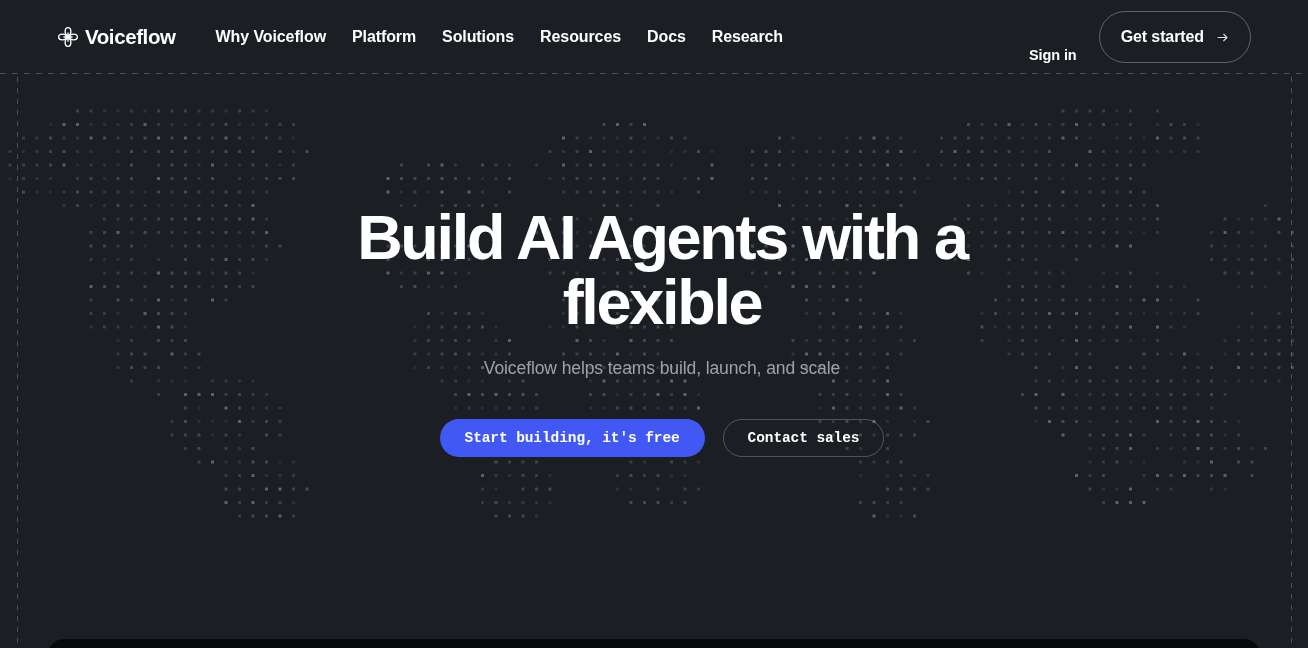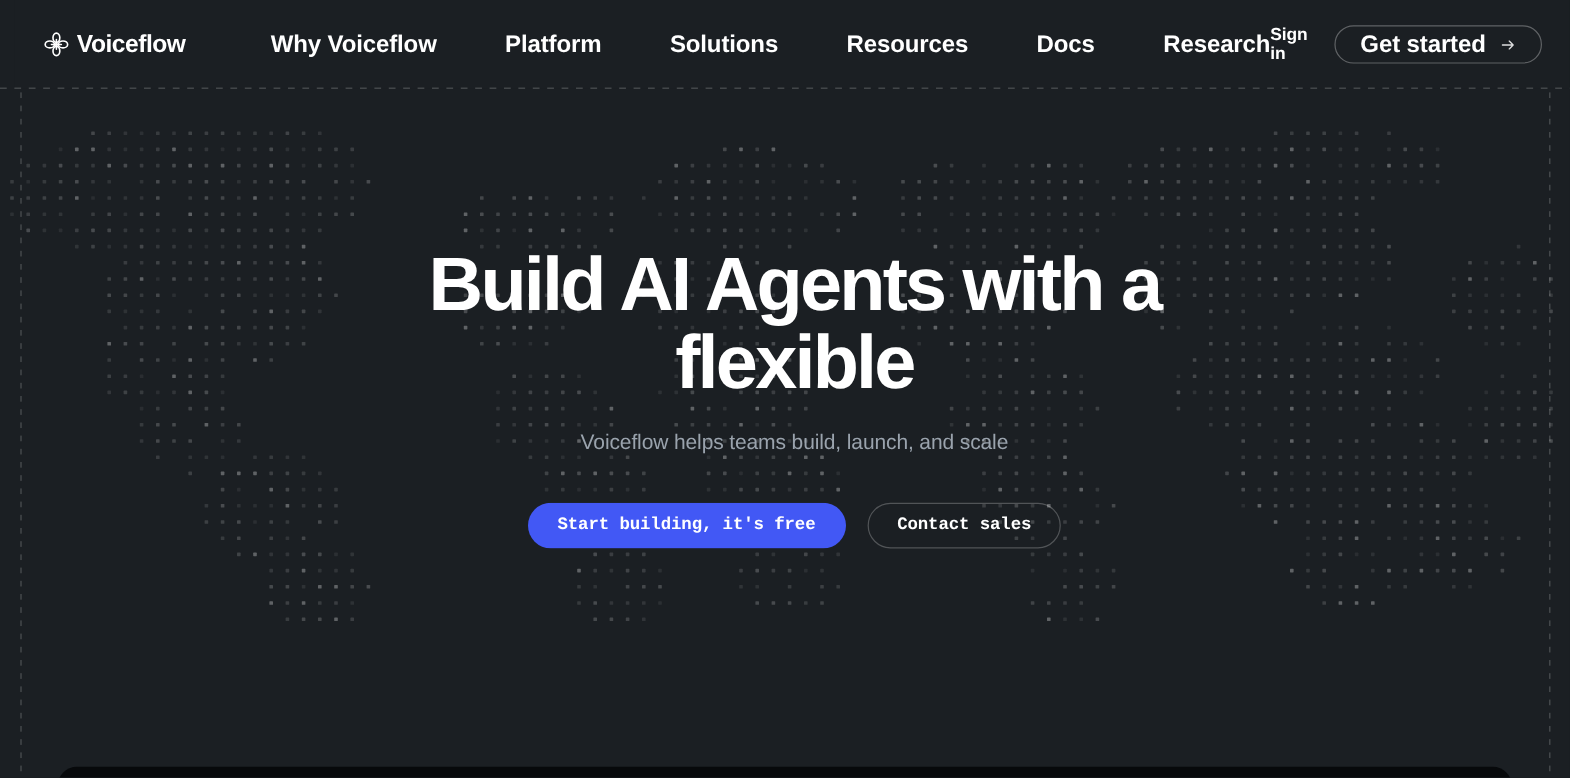--- a/index.html
+++ b/index.html
@@ -32,25 +32,25 @@
     background-size: 1px 11px;
     z-index: 6;
     pointer-events: none;
   }
   .rail-left  { left: 17px; }
   .rail-right { left: 1291px; }
 
   
   .header {
     position: absolute;
-    top: 0; left: 12px; right: 0;
+    top: 0; left: 0; right: 0;
     height: 74px;
     display: flex;
     align-items: center;
-    padding: 0 24px;
+    padding: 0 57px;
     z-index: 8;
     background: #1b1f23;
   }
   .header-rule {
     position: absolute;
     top: 73px; left: 0; right: 0;
     height: 1px;
     background-image: linear-gradient(to right,
         rgba(255,255,255,0.22) 0px,
         rgba(255,255,255,0.22) 6px,
@@ -76,56 +76,55 @@
     line-height: 1;
     white-space: nowrap;
   }
 
   .nav {
     display: flex;
     align-items: center;
     gap: 26px;
   }
   .nav-link {
-    font-size: 20px;
+    font-size: 16px;
     font-weight: 700;
     color: #ffffff;
     text-decoration: none;
     letter-spacing: -0.1px;
     white-space: nowrap;
     cursor: pointer;
-    margin-left: 31px;
   }
 
   .header-right {
     margin-left: auto;
     display: flex;
     align-items: flex-end;
     gap: 22px;
   }
   .signin {
     font-size: 14.5px;
     font-weight: 700;
     color: #ffffff;
     text-decoration: none;
     letter-spacing: -0.1px;
     cursor: pointer;
   }
   .get-started {
     display: flex;
     align-items: center;
     gap: 12px;
-    height: 32px;
+    height: 52px;
     padding: 0 21px;
     border: 1px solid rgba(255,255,255,0.30);
     border-radius: 999px;
     background: transparent;
     color: #ffffff;
     font-family: inherit;
-    font-size: 20px;
+    font-size: 16px;
     font-weight: 700;
     letter-spacing: -0.1px;
     cursor: pointer;
     white-space: nowrap;
   }
   .get-started .arrow { width: 13px; height: 13px; display: block; opacity: .85; }
 
   
   .hero {
     position: absolute;

